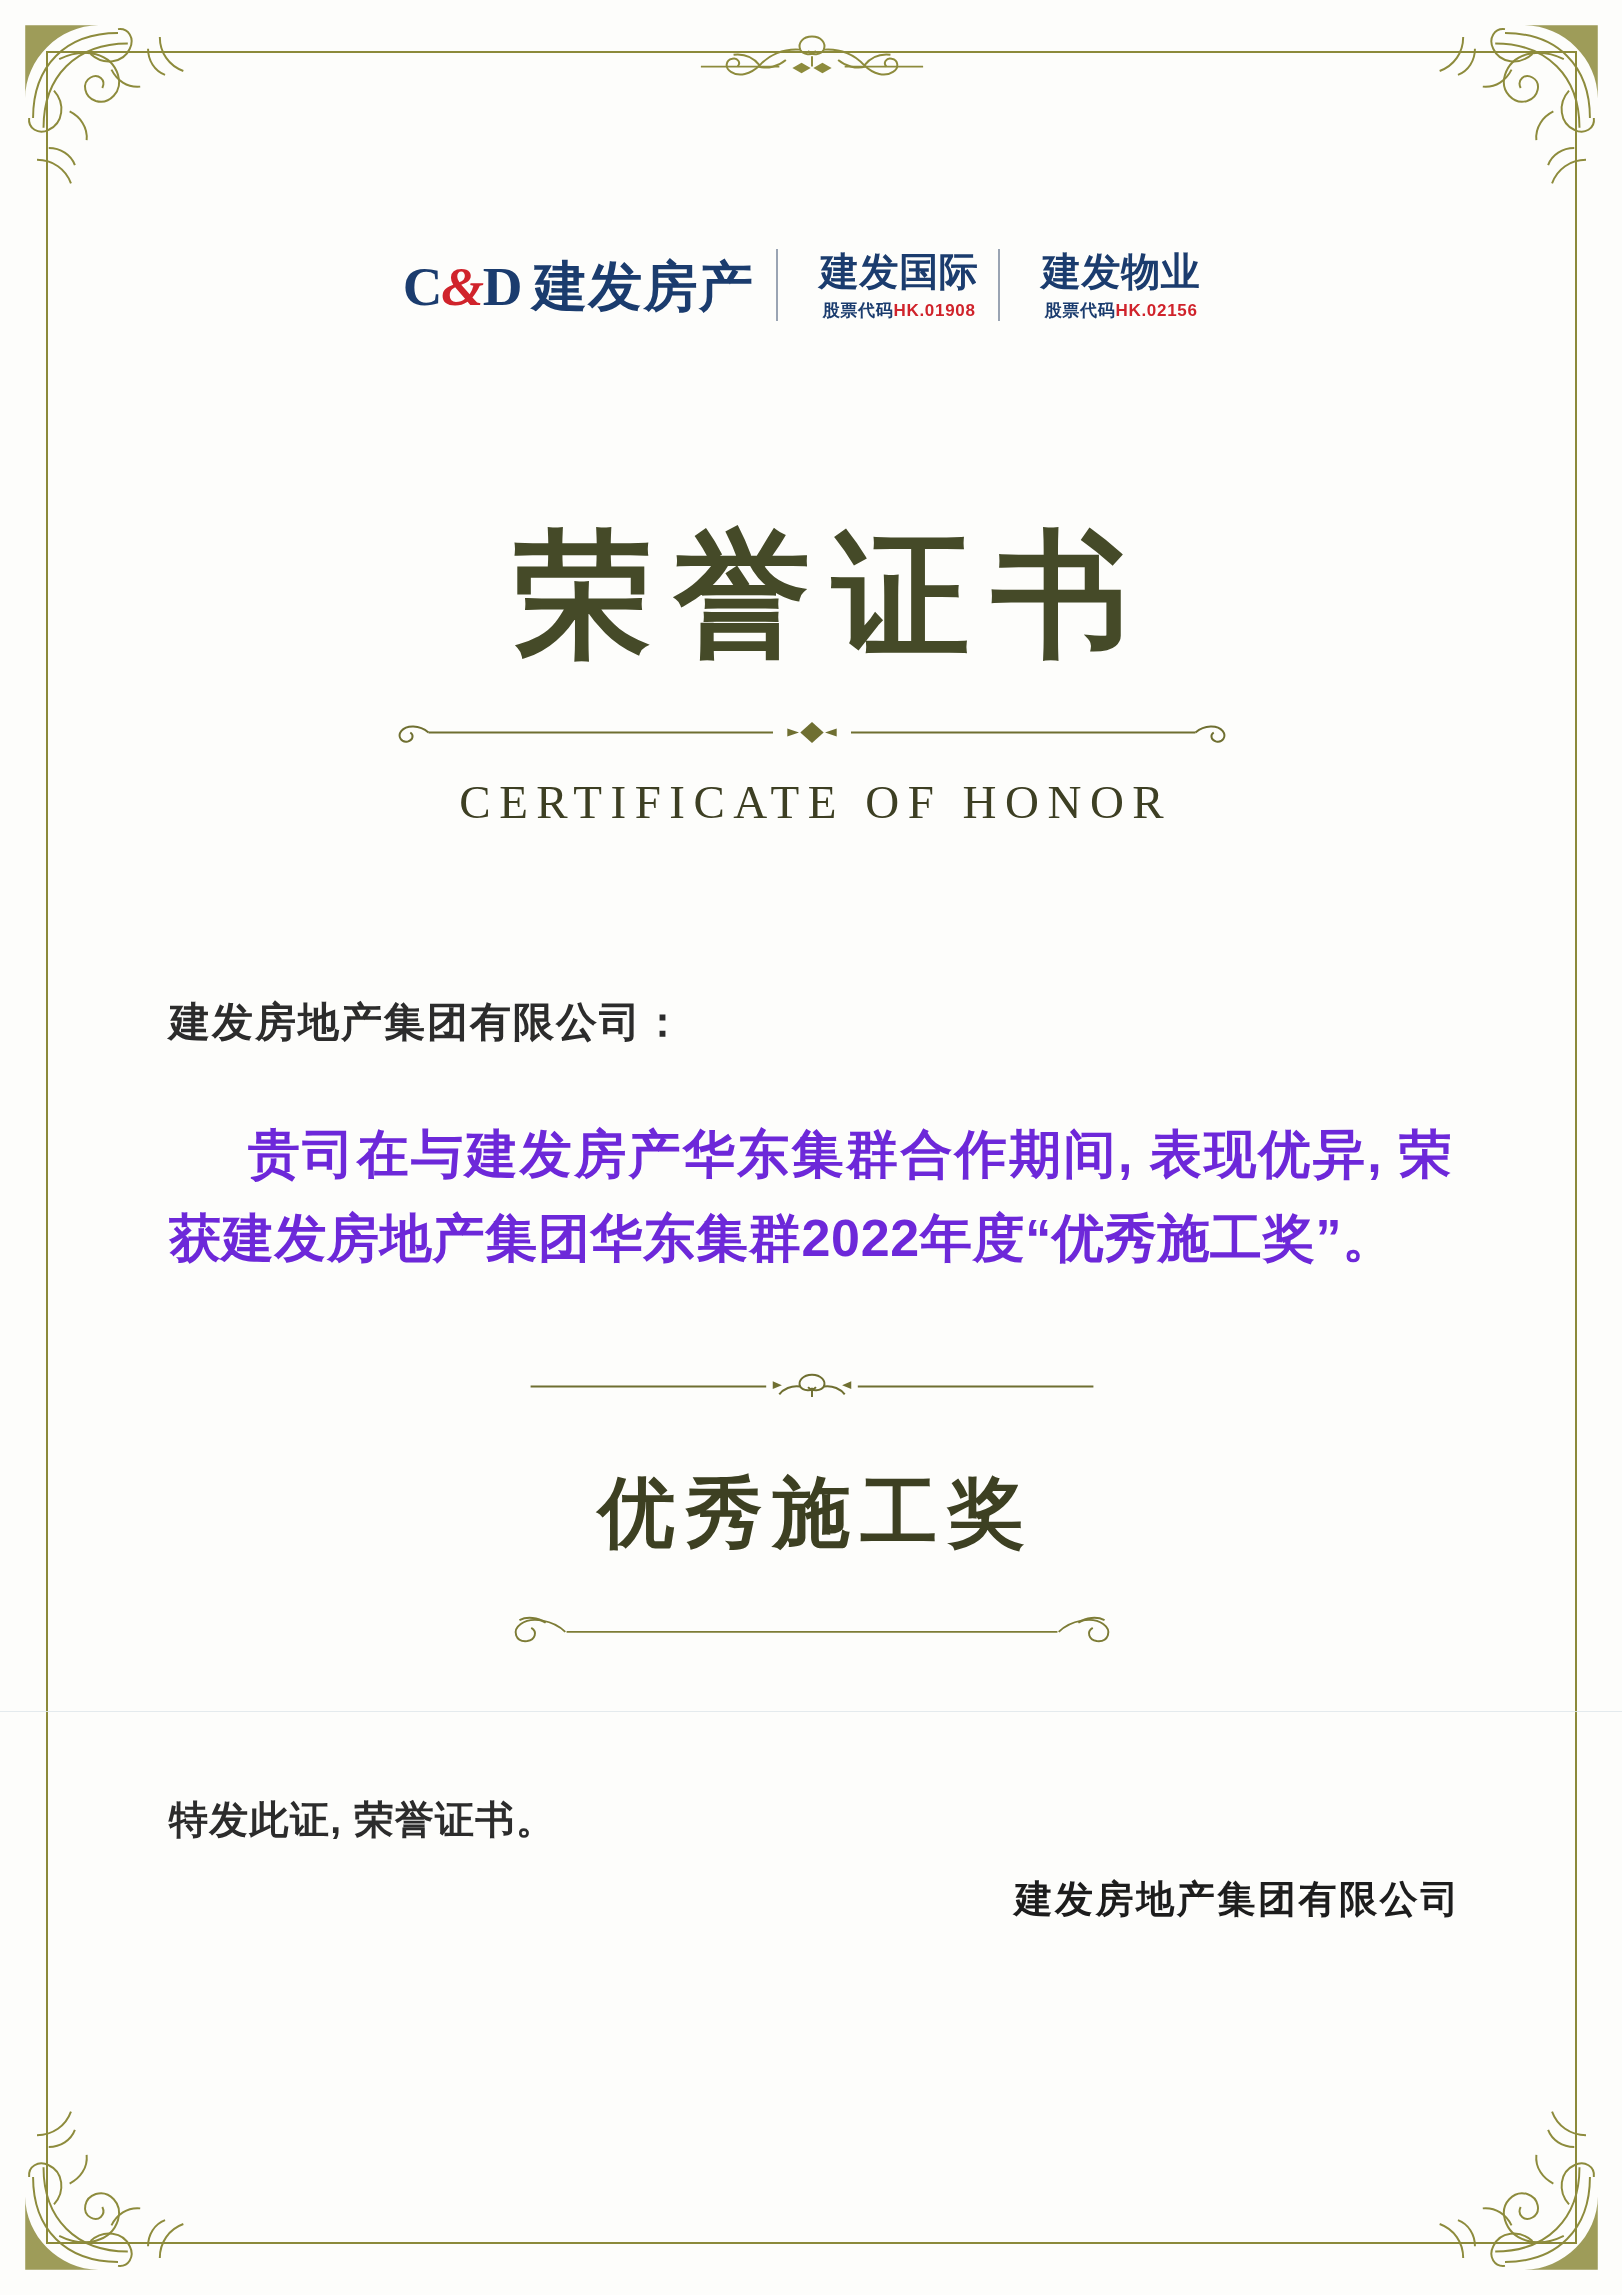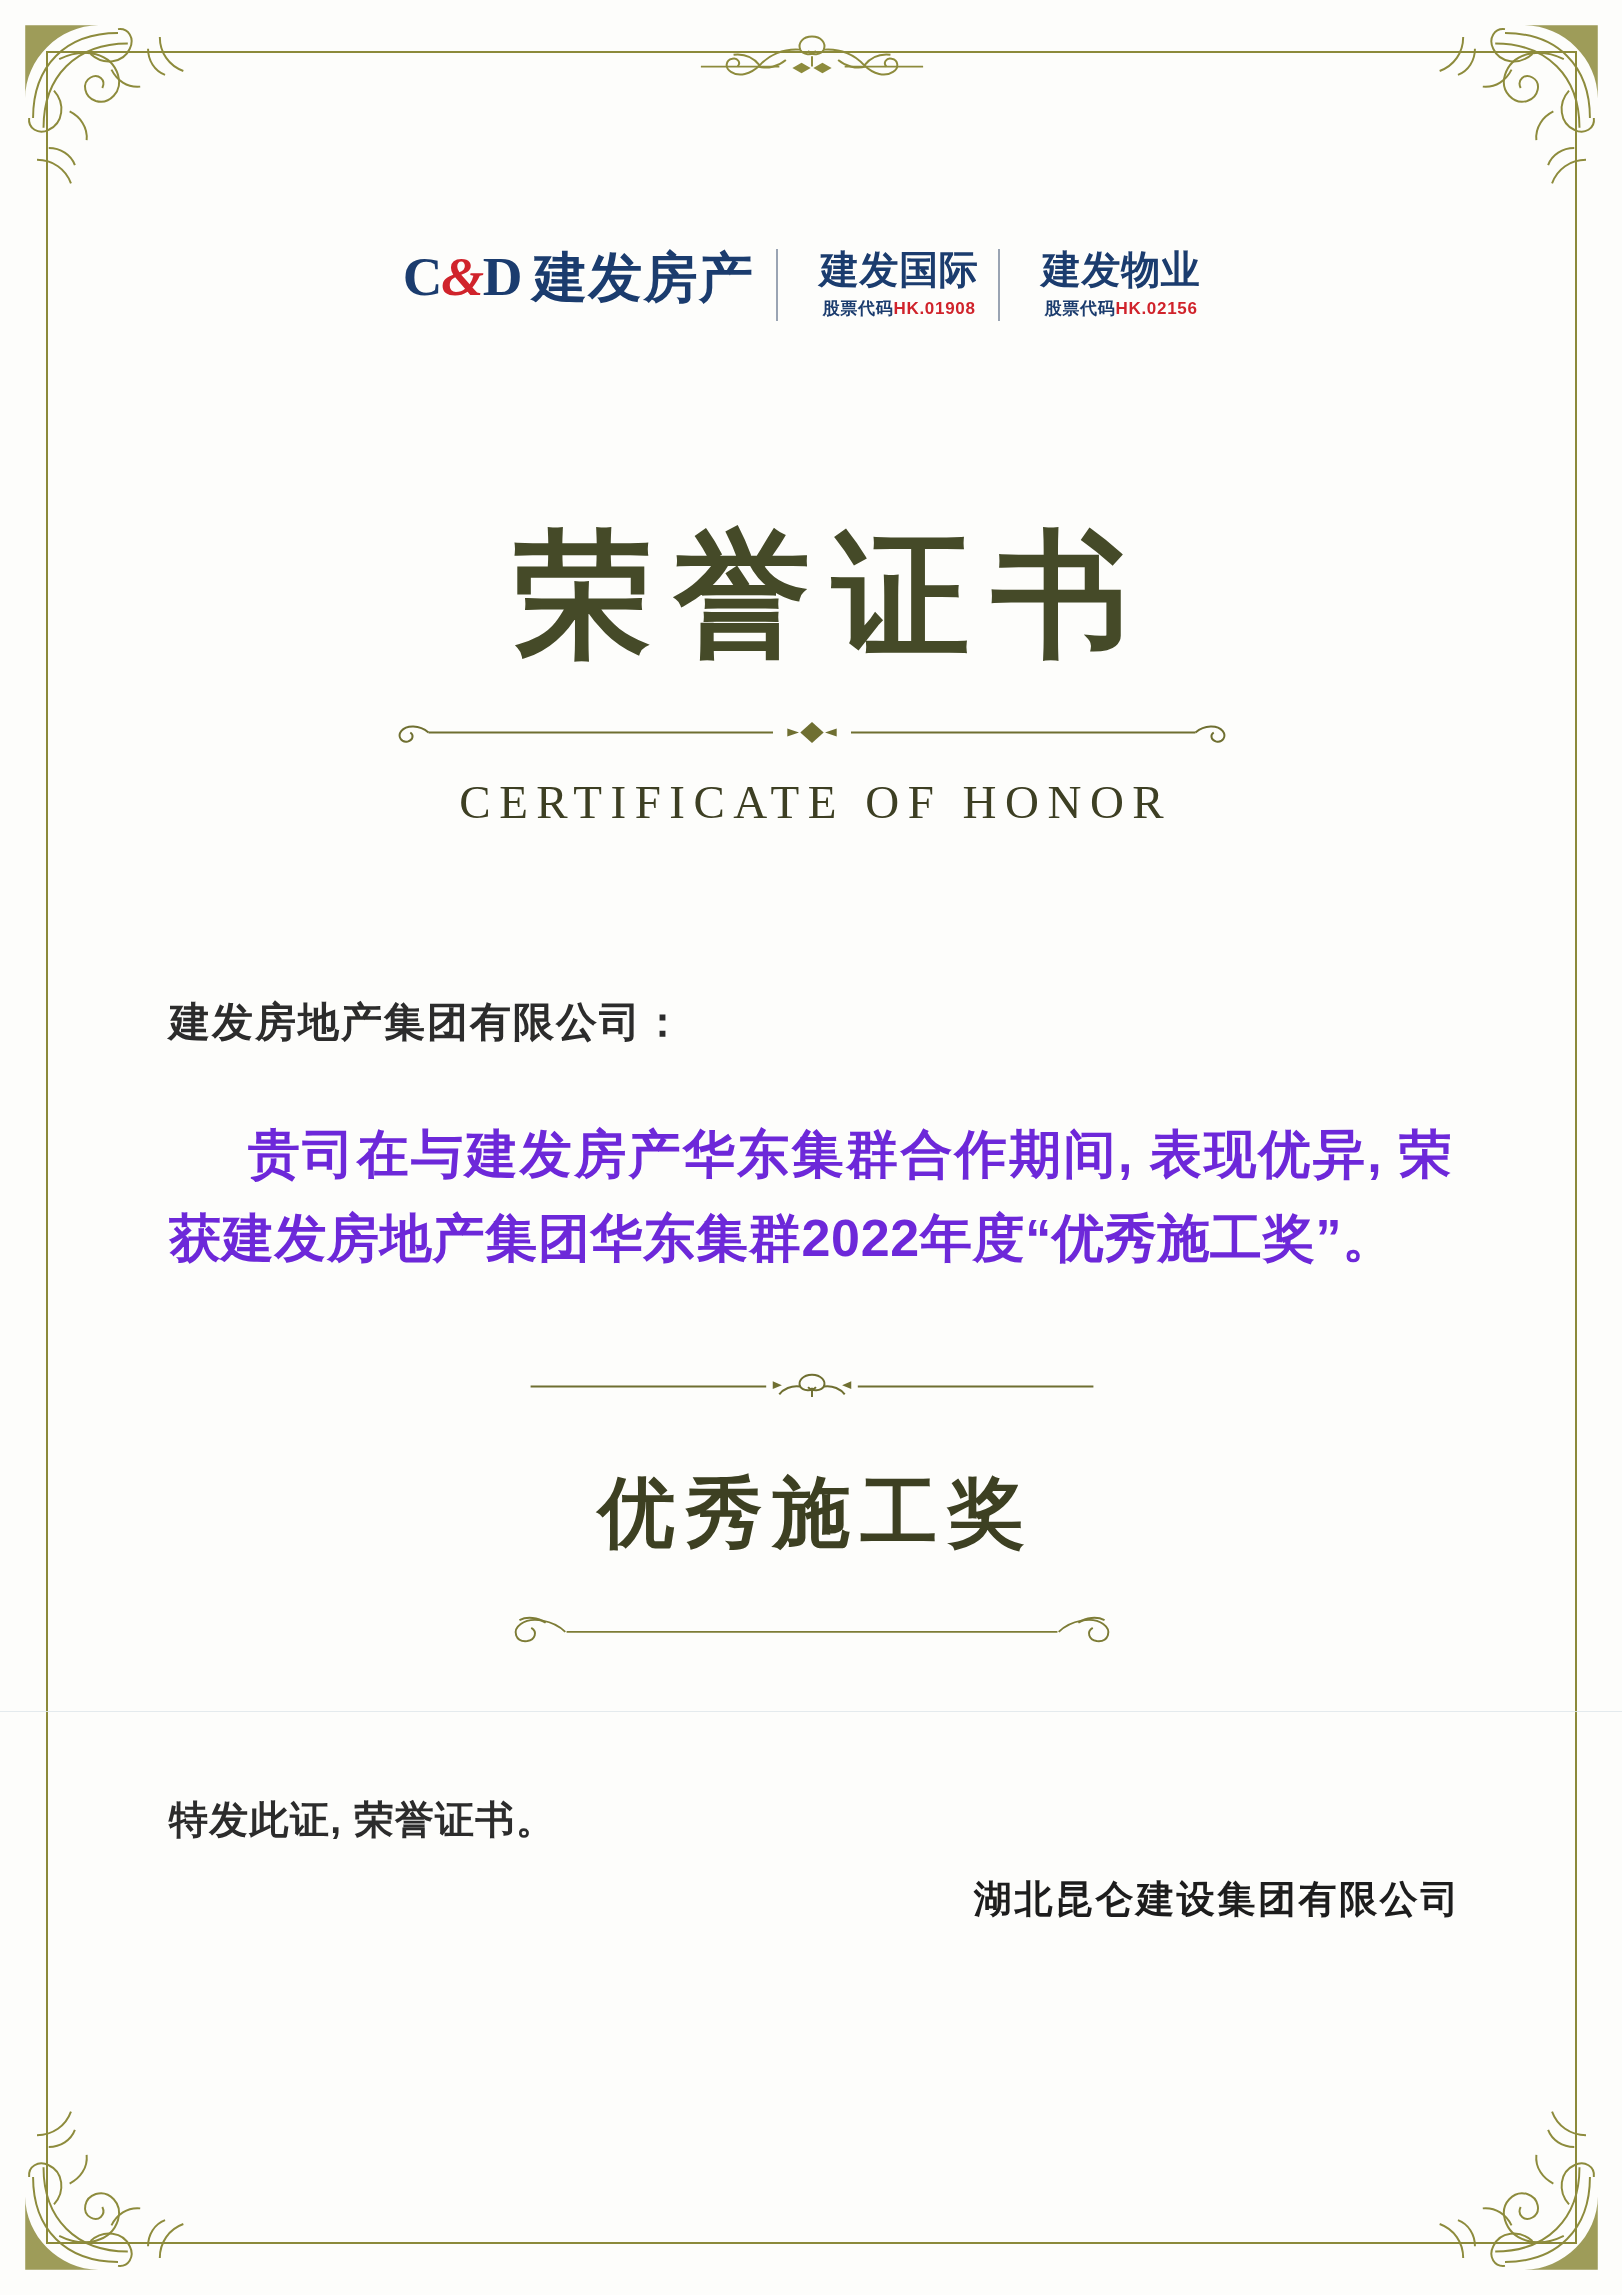--- a/index.html
+++ b/index.html
@@ -58,21 +58,21 @@
   .top-ornament svg { width: 100%; height: 100%; display: block; }
 
   
   .logo-row {
     position: absolute;
     top: 249px;
     left: 0;
     right: 0;
     display: flex;
     justify-content: center;
-    align-items: flex-start;
+    align-items: center;
     gap: 0;
   }
   .logo-main {
     display: flex;
     align-items: center;
     gap: 11.8px;
     padding-right: 22px;
   }
   .logo-cd {
     font-family: "Liberation Serif", serif;
@@ -421,17 +421,17 @@
       <path d="M882 44 C900 26 934 20 950 32 C964 42 958 60 940 58 C928 56 924 44 934 38"></path>
       <path d="M912 30 C924 22 940 20 952 26"></path>
     </svg>
   </div>
 
   <div class="seam"></div>
 
   <div class="closing">特发此证, 荣誉证书。</div>
 
   <div class="signature">
-    <div class="sig-org">湖北昆仑建设集团有限公司</div>
+    <div class="sig-org">建发房地产集团有限公司</div>
   </div>
 
 </div>
 
 
 </body></html>

